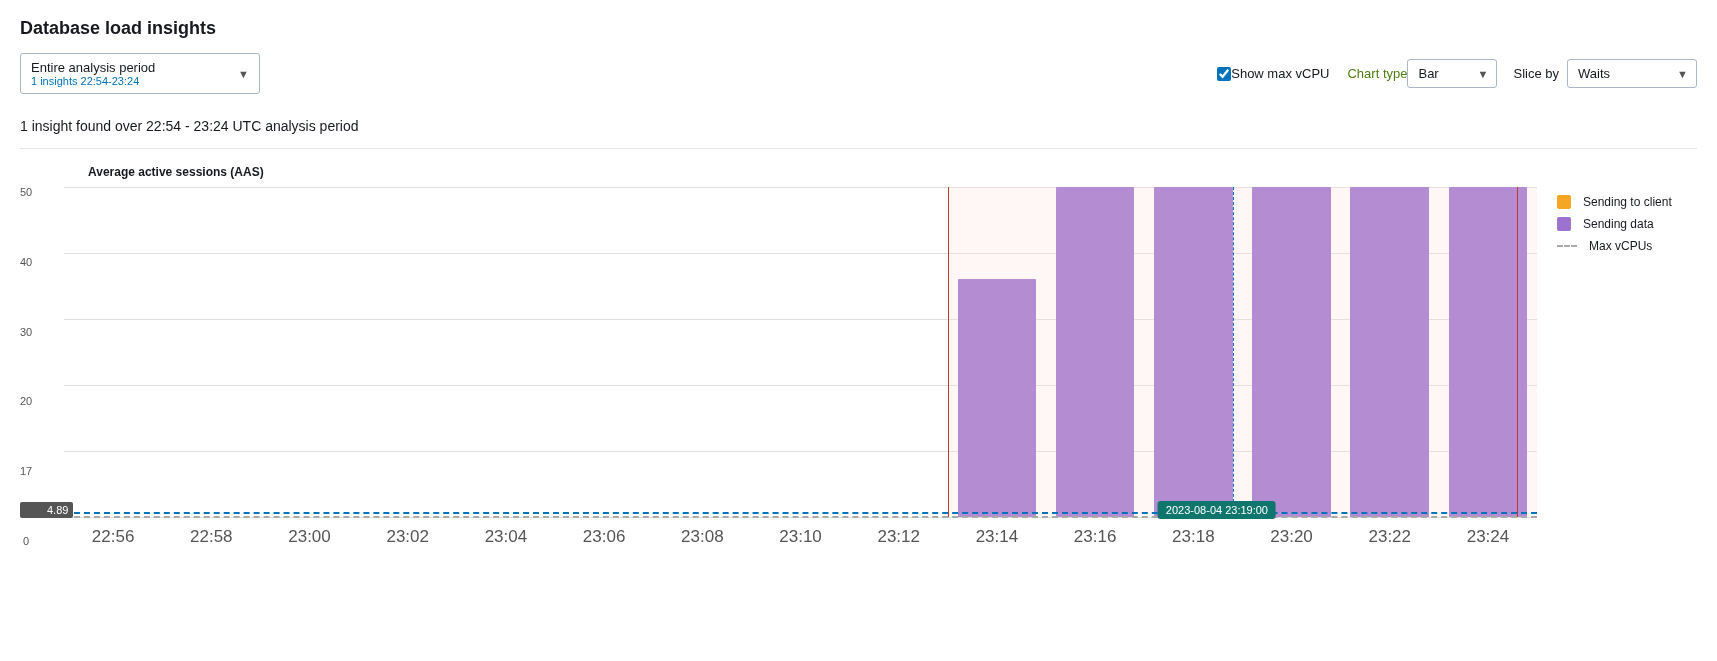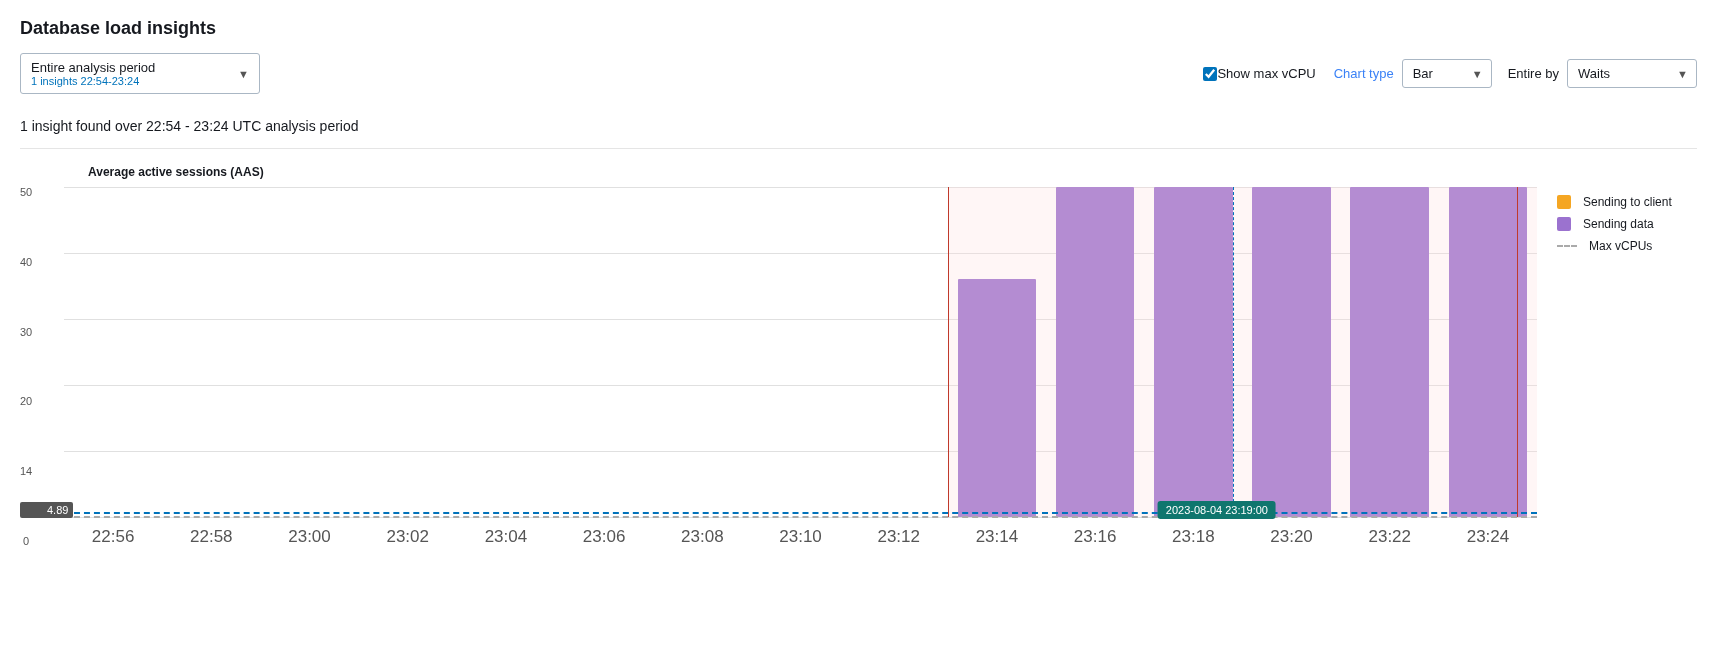--- a/index.html
+++ b/index.html
@@ -64,22 +64,21 @@
       width: 14px;
       height: 14px;
       accent-color: #0073bb;
     }
     .show-max-vcpu-label {
       font-size: 13px;
       color: #16191f;
     }
     .chart-type-label {
       font-size: 13px;
-      margin-right: 8px;
-      color: #3b82f6;
+      color: #4d7c0f;
     }
     .select-box {
       position: relative;
       border: 1px solid #aab7c4;
       border-radius: 3px;
       padding: 6px 30px 6px 10px;
       background: #fff;
       cursor: pointer;
       user-select: none;
       font-size: 13px;
@@ -294,40 +293,40 @@
       <input type="checkbox" checked="" style="">
       <span class="show-max-vcpu-label">Show max vCPU</span>
     </div>
 
     <span class="chart-type-label">Chart type</span>
     <div class="select-box">
       <span>Bar</span>
       <span class="chevron">▼</span>
     </div>
 
-    <span class="slice-by-label">Entire by</span>
+    <span class="slice-by-label">Slice by</span>
     <div class="select-box slice-by-select">
       <span>Waits</span>
       <span class="chevron">▼</span>
     </div>
   </div>
 
   <div class="insight-summary">1 insight found over 22:54 - 23:24 UTC analysis period</div>
 
   <div class="chart-container">
     <div class="chart-area">
       <div class="chart-title">Average active sessions (AAS)</div>
       <div class="chart-inner" id="chart-inner">
 
         <div class="y-axis">
           <span>50</span>
           <span>40</span>
           <span>30</span>
           <span>20</span>
-          <span>14</span>
+          <span>17</span>
           <span>0</span>
         </div>
 
         <div class="grid-lines" id="grid-lines">
             <div class="grid-line" style="top: 100%;"></div>
             <div class="grid-line" style="top: 80%;"></div>
             <div class="grid-line" style="top: 60%;"></div>
             <div class="grid-line" style="top: 40%;"></div>
             <div class="grid-line" style="top: 20%;"></div>
             <div class="grid-line" style="top: 0%;"></div>

